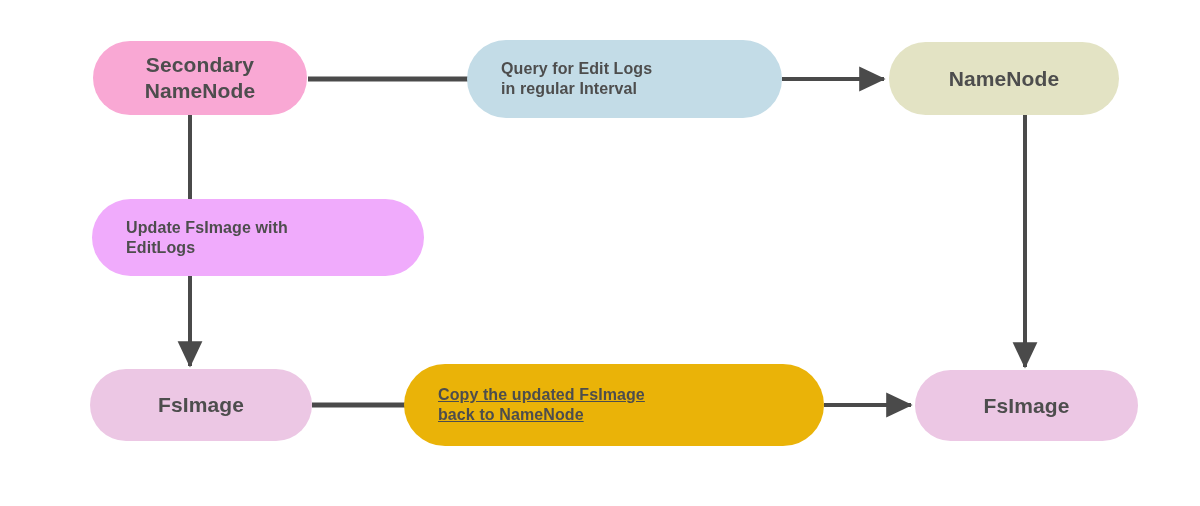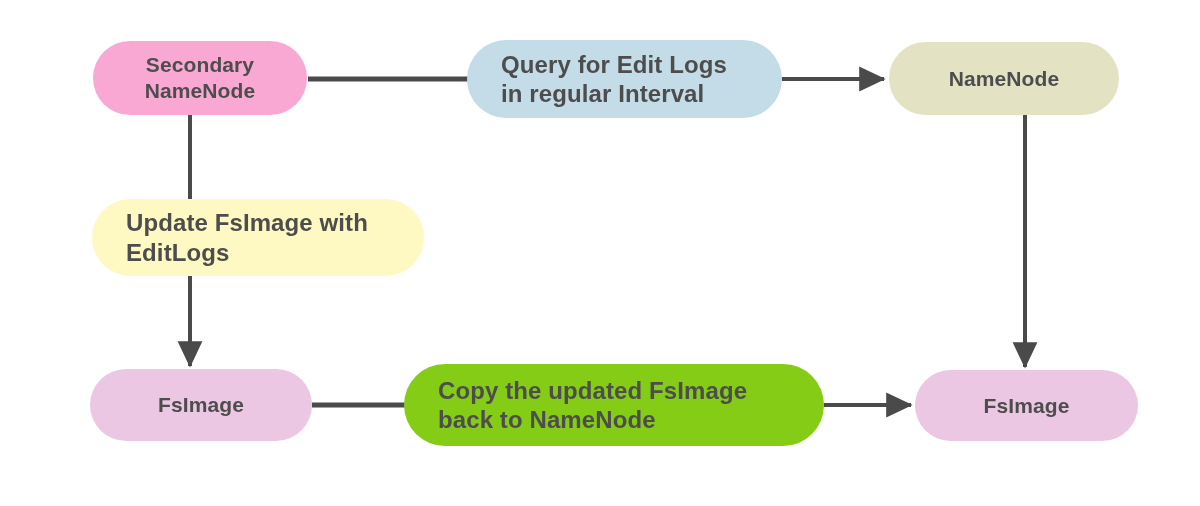--- a/index.html
+++ b/index.html
@@ -45,21 +45,21 @@
   
   .node.terminal {
     justify-content: center;
     text-align: center;
     font-size: 21px;
   }
   
   .node.message {
     justify-content: flex-start;
     text-align: left;
-    font-size: 24px;
+    font-size: 16px;
   }
   .node.message .node-label {
     padding-left: 34px;
     padding-right: 22px;
   }
 
   
   #node-secondary-namenode { left: 93px;  top: 41px;  width: 214px; height: 74px; }
   #node-query-edit-logs    { left: 467px; top: 40px;  width: 315px; height: 78px; }
   #node-namenode           { left: 889px; top: 42px;  width: 230px; height: 73px; }
@@ -102,30 +102,30 @@
 
   <div class="node message" id="node-query-edit-logs" style="background:#c3dce7;">
     <span class="node-label">Query for Edit Logs
 in regular Interval</span>
   </div>
 
   <div class="node terminal" id="node-namenode" style="background:#e3e3c4;">
     <span class="node-label">NameNode</span>
   </div>
 
-  <div class="node message" id="node-update-fsimage" style="background:#fef9c3;">
+  <div class="node message" id="node-update-fsimage" style="background:#f0abfc;">
     <span class="node-label">Update FsImage with
 EditLogs</span>
   </div>
 
   <div class="node terminal" id="node-fsimage-secondary" style="background:#ecc7e4;">
     <span class="node-label">FsImage</span>
   </div>
 
-  <div class="node message" id="node-copy-back" style="background:#84cc16;">
+  <div class="node message" id="node-copy-back" style="background:#eab308;text-decoration:underline;">
     <span class="node-label">Copy the updated FsImage
 back to NameNode</span>
   </div>
 
   <div class="node terminal" id="node-fsimage-primary" style="background:#ecc7e4;">
     <span class="node-label">FsImage</span>
   </div>
 
 </div>
 

